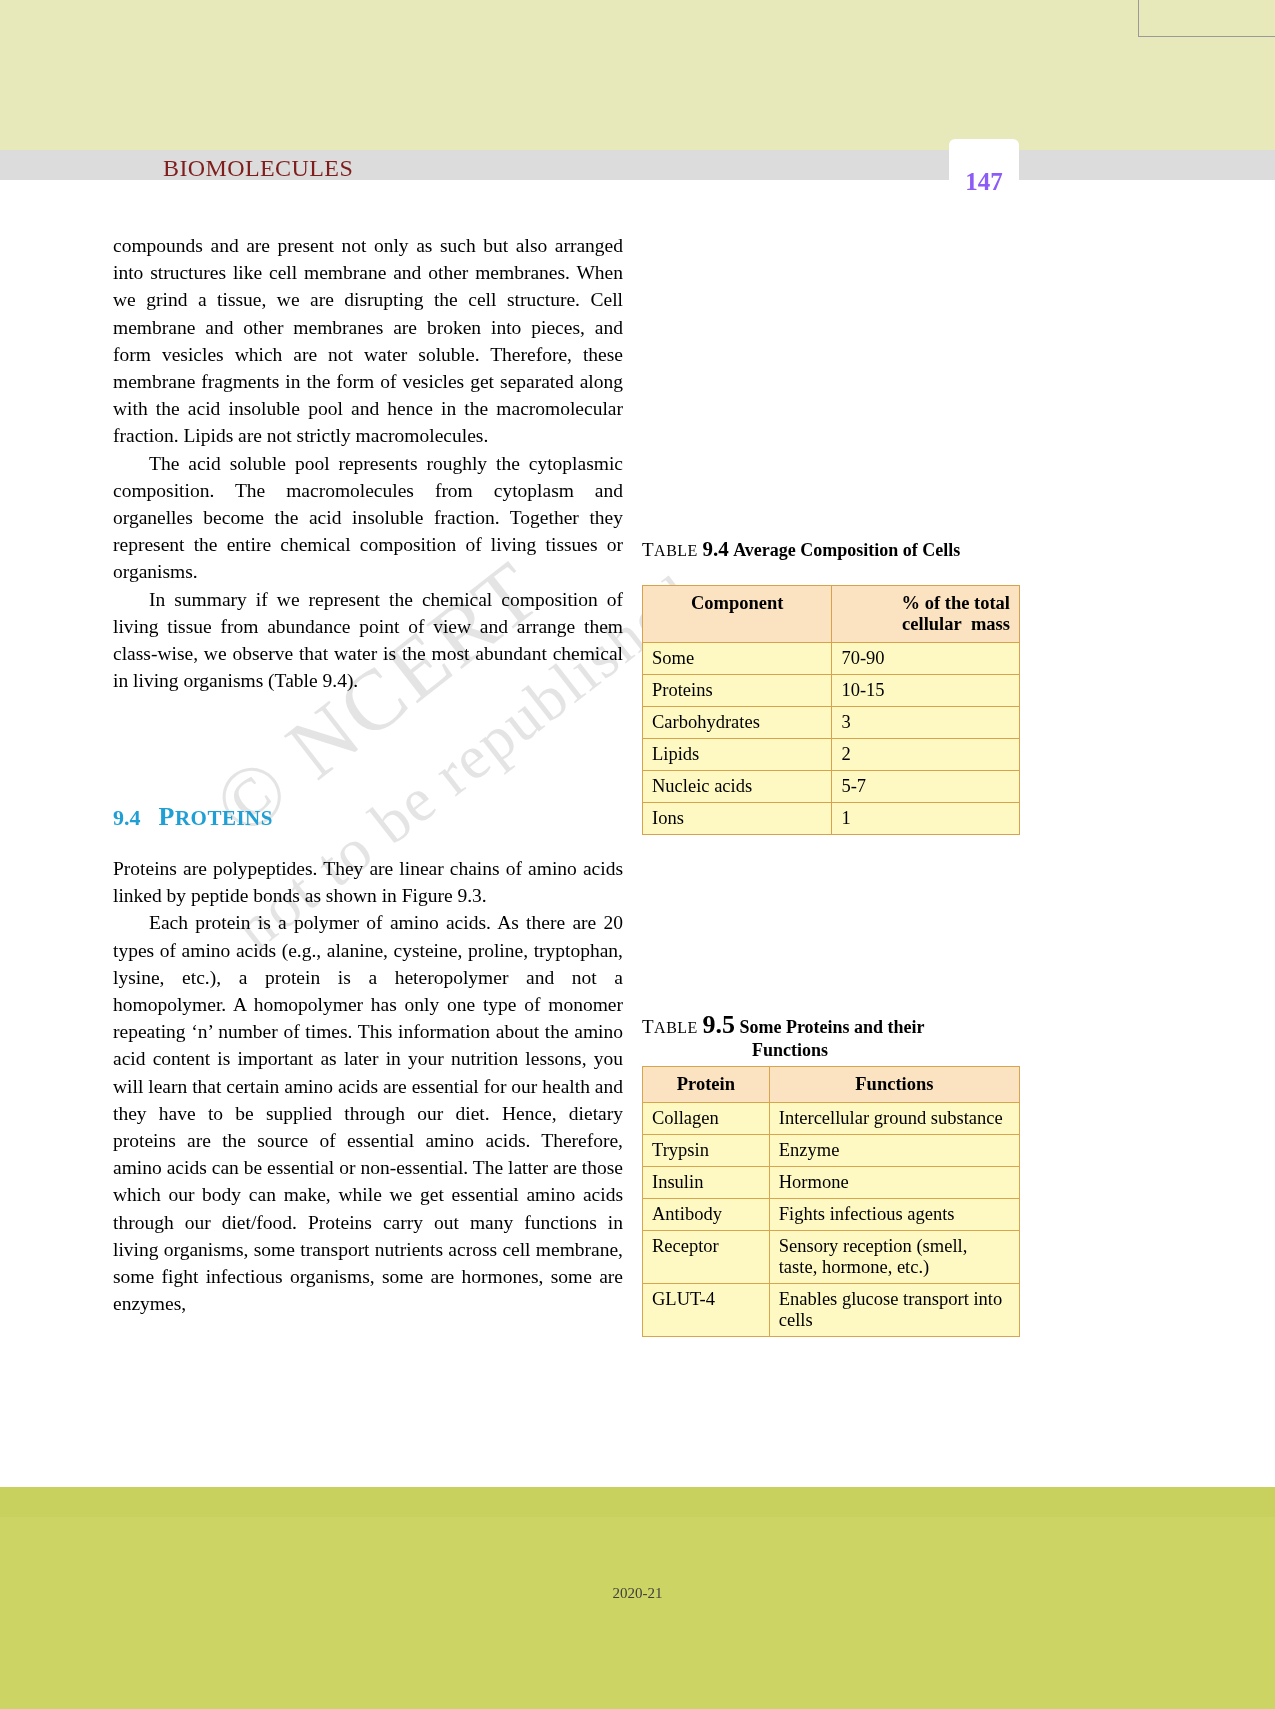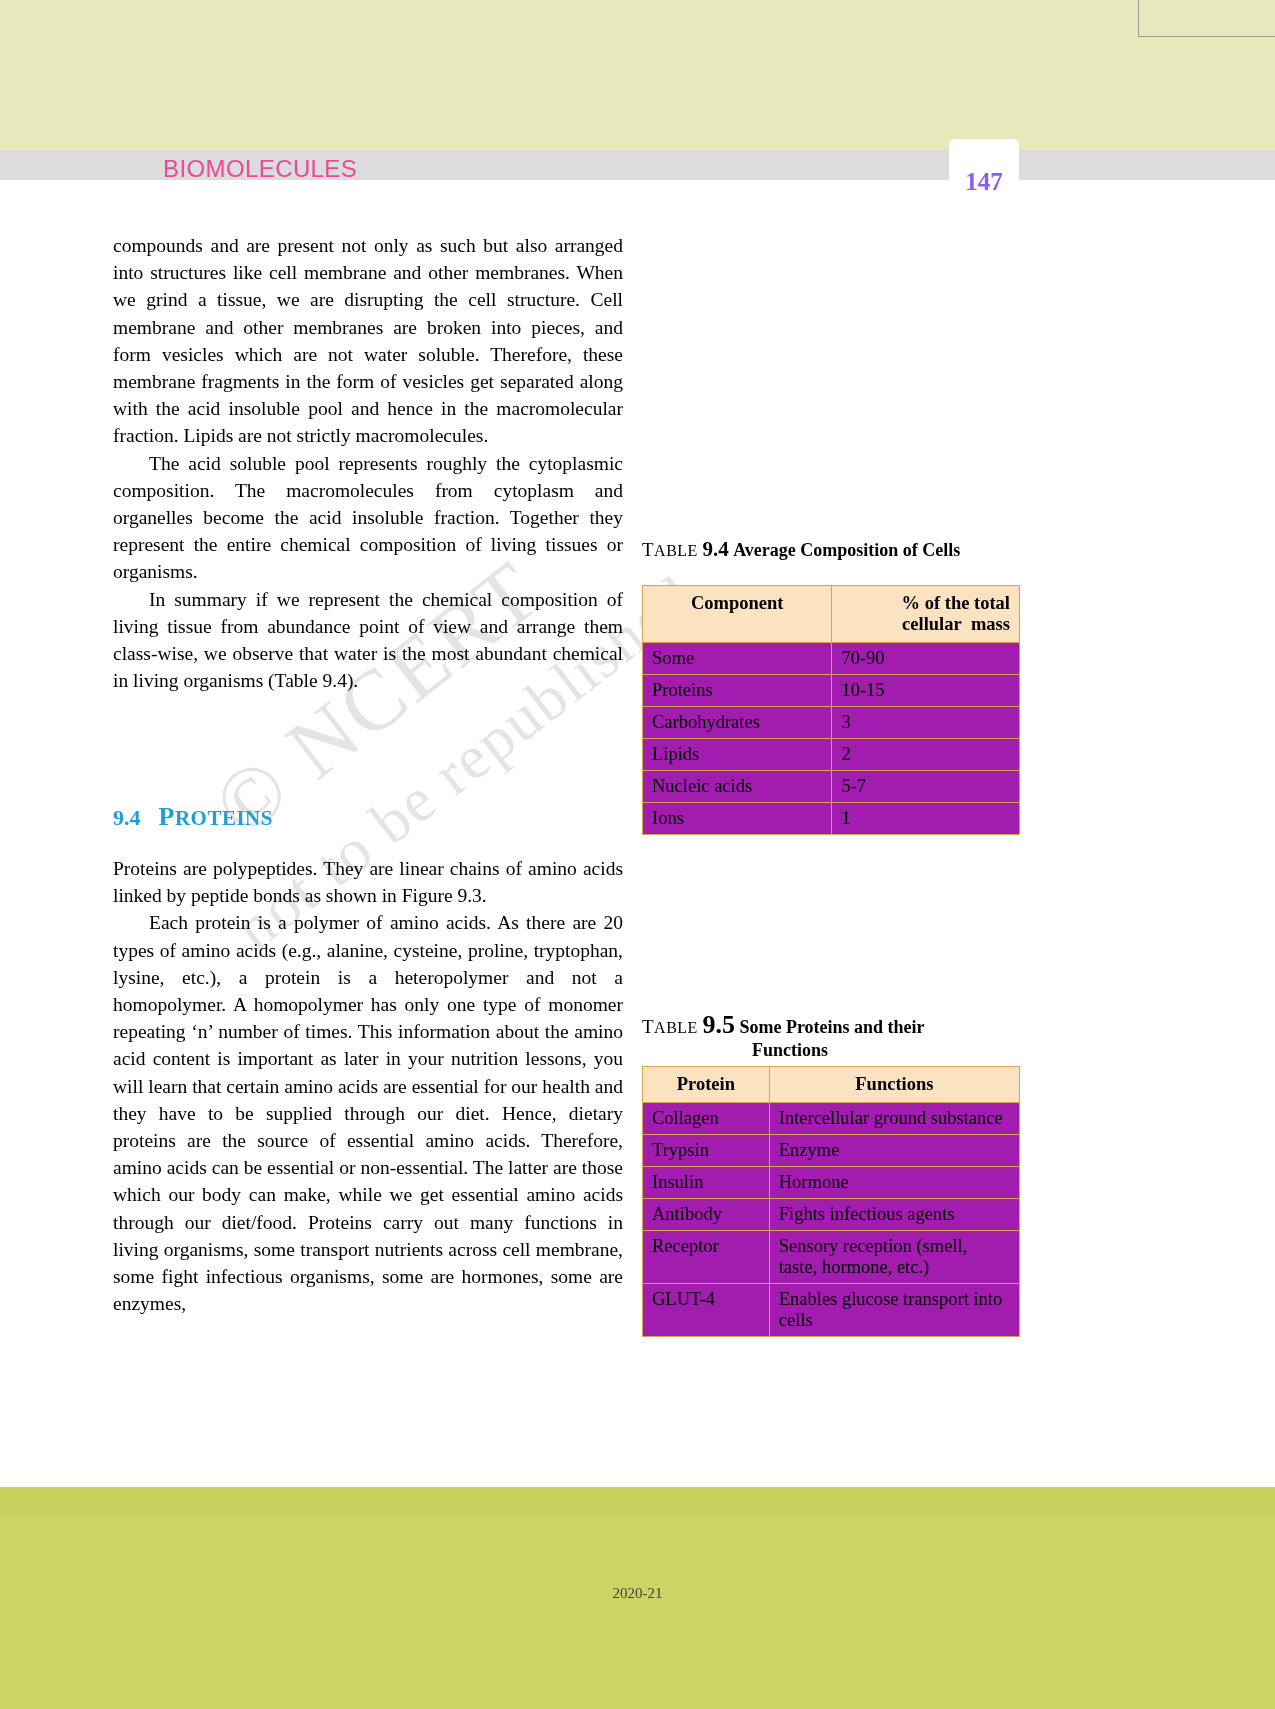--- a/index.html
+++ b/index.html
@@ -78,24 +78,24 @@
     font-family: "Liberation Serif", serif;
     font-size: 15px;
     color: #404040;
   }
 
   
   .run-head {
     position: absolute;
     left: 163px;
     top: 155px;
-    font-family: Liberation Sans, sans-serif;
+    font-family: Liberation Serif, serif;
     font-size: 19px;
     letter-spacing: 0.4px;
-    color: #ec4899;
+    color: #7f1d1d;
   }
   .run-head .cap1 {
     font-size: 24px;
   }
   .page-number-box {
     position: absolute;
     left: 949px;
     top: 139px;
     width: 70px;
     height: 42px;
@@ -204,21 +204,21 @@
     letter-spacing: 0.5px;
   }
   .table-caption .tw .big { font-size: 19px; }
   .table-caption b { font-weight: bold; }
 
   table.data {
     position: absolute;
     border-collapse: collapse;
     font-family: "Liberation Serif", serif;
     z-index: 6;
-    background: #a21caf;
+    background: #fef9c3;
   }
   table.data td, table.data th {
     border: 1px solid #d9a44e;
     padding: 5px 9px;
     font-size: 18.5px;
     color: #000;
     vertical-align: top;
   }
   table.data th {
     font-weight: bold;

